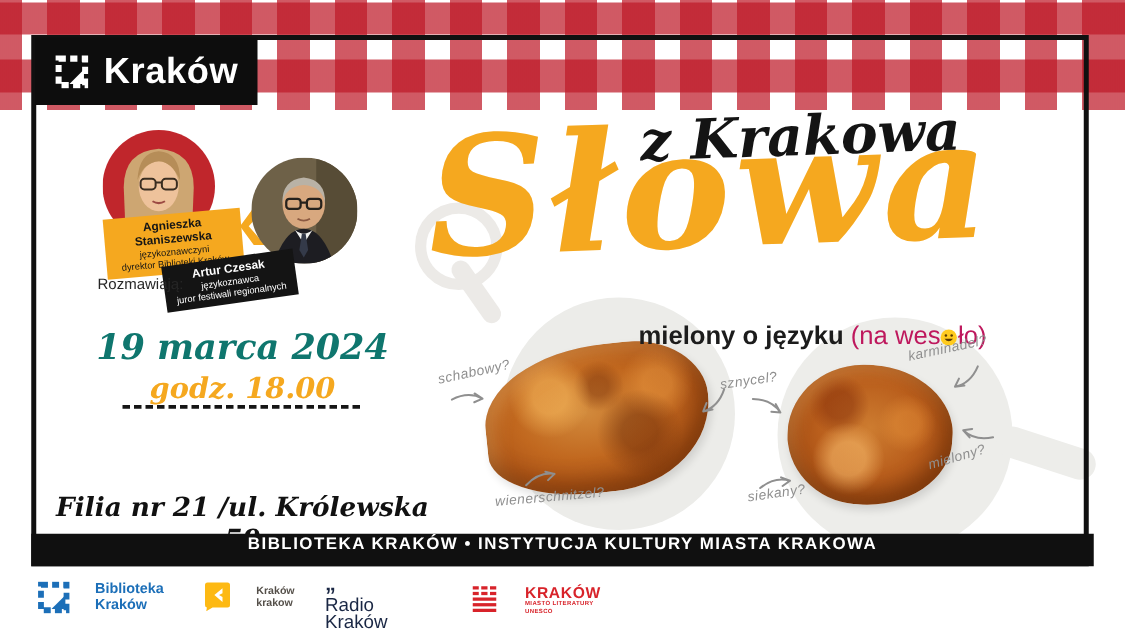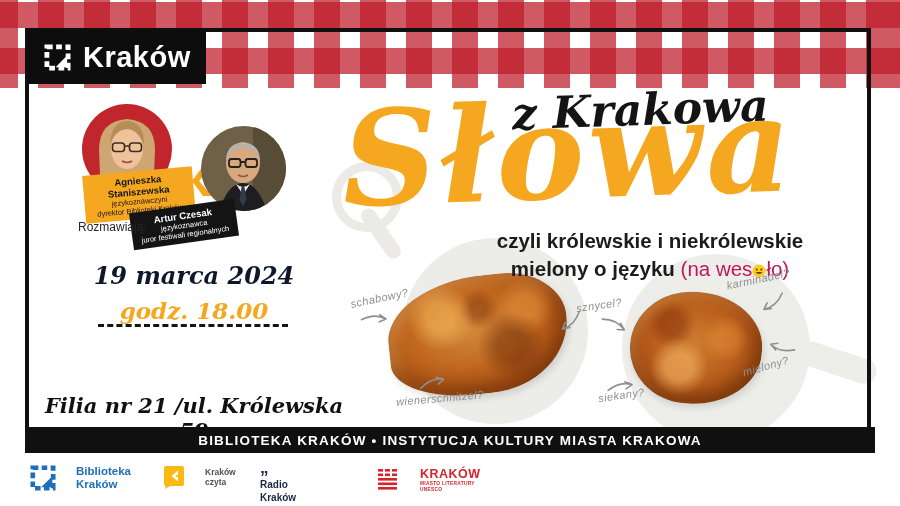--- a/index.html
+++ b/index.html
@@ -10,21 +10,21 @@
   .gingham{position:absolute;left:0;top:0;width:900px;height:88px;background-color:#fff;
     background-image:
       repeating-linear-gradient(90deg, rgba(190,26,40,.72) 0 26px, rgba(190,26,40,0) 26px 46px),
       repeating-linear-gradient(0deg,  rgba(190,26,40,.72) 0 26px, rgba(190,26,40,0) 26px 46px);
     background-position:-8px -14px;}
 
   
   .frame{position:absolute;left:25px;top:28px;width:846px;height:425px;
          border:4px solid #101010;box-sizing:border-box;z-index:6;pointer-events:none;}
   .blackbar{position:absolute;left:25px;top:427px;width:850px;height:26px;background:#101010;
-            z-index:7;display:flex;align-items:center;justify-content:center;}
+            z-index:7;display:flex;align-items:flex-start;justify-content:center;}
   .blackbar span{color:#fff;font-size:13.5px;font-weight:700;letter-spacing:1.2px;}
 
   
   .krk-box{position:absolute;left:28px;top:30px;width:178px;height:54px;background:#0d0d0d;
            z-index:8;display:flex;align-items:center;gap:12px;padding-left:16px;box-sizing:border-box;}
   .krk-box .txt{color:#fff;font-size:29px;font-weight:600;letter-spacing:.5px;}
 
   
   .t-main{position:absolute;left:342px;top:86px;z-index:4;color:#F5A81F;
           font-family:"DejaVu Serif",serif;font-style:italic;font-weight:700;
@@ -46,21 +46,21 @@
         clip-path:polygon(100% 0,35% 50%,100% 100%,55% 100%,0 50%,55% 0);}
   .tagbox{position:absolute;z-index:4;text-align:center;padding:4px 8px;box-sizing:border-box;}
   .tag-a{left:84px;top:171px;width:110px;background:#F5A81F;color:#151515;transform:rotate(-5deg);}
   .tag-b{left:131px;top:206px;width:106px;background:#141414;color:#fff;transform:rotate(-8deg);}
   .tagbox .nm{font-size:9.5px;font-weight:700;line-height:11px;}
   .tagbox .rl{font-size:7.5px;line-height:9px;}
   .rozm{position:absolute;left:78px;top:220px;z-index:4;font-size:12px;color:#262626;text-align:right;}
 
   .evt{position:absolute;left:38px;width:312px;text-align:center;z-index:4;
        font-family:"DejaVu Serif",serif;font-style:italic;font-weight:700;}
-  .evt-date{top:261px;font-size:24px;color:#0f172a;}
+  .evt-date{top:261px;font-size:28px;color:#0f766e;}
   .evt-time{top:297px;font-size:23px;color:#F5A81F;font-style:italic;}
   .evt-div{position:absolute;left:98px;top:324px;width:190px;border-top:3px dashed #151515;z-index:4;}
   .evt-venue{top:333px;font-size:30px;color:#111;}
   .evt-addr{top:393px;font-size:21px;color:#111;}
 
   
   .pan{position:absolute;background:#ECECE9;z-index:1;}
   .pan-l{left:402px;top:238px;width:186px;height:186px;border-radius:50%;}
   .pan-r{left:622px;top:254px;width:188px;height:188px;border-radius:50%;background:#EDEDEA;}
   .pan-r-handle{left:796px;top:350px;width:82px;height:25px;border-radius:13px;transform:rotate(18deg);background:#EDEDEA;}
@@ -93,21 +93,21 @@
   .arr path{stroke:#8f8f8f;stroke-width:1.6;fill:none;stroke-linecap:round;}
 
   
   .flogo{position:absolute;z-index:4;display:flex;align-items:center;gap:20px;}
   .fl-bib{left:30px;top:465px;}
   .fl-bib .t{color:#1c6fb8;font-weight:700;font-size:11.5px;line-height:13px;}
   .fl-czyta{left:163px;top:465px;}
   .fl-czyta .t{color:#55504a;font-weight:700;font-size:8.5px;line-height:10px;}
   .fl-radio{left:260px;top:460px;display:block;}
   .fl-radio .q{display:inline-block;transform:rotate(180deg);color:#1a2744;font-size:17px;font-weight:700;line-height:8px;}
-  .fl-radio .t{color:#1a2744;font-weight:700;font-size:10px;line-height:13px;}
+  .fl-radio .t{color:#1a2744;font-weight:400;font-size:15px;line-height:13px;}
   .fl-unesco{left:378px;top:468px;align-items:flex-start;}
   .fl-unesco .t1{color:#d8232a;font-weight:700;font-size:12.5px;line-height:13px;letter-spacing:.5px;}
   .fl-unesco .t2{color:#d8232a;font-size:4.8px;line-height:5.5px;font-weight:700;letter-spacing:.3px;}
   .website{position:absolute;right:28px;top:469px;z-index:4;font-size:16px;color:#2d2d2d;}
 </style>
 </head>
 <body>
 
 <div id="poster">
 
@@ -116,21 +116,21 @@
   <div class="pan-ring"></div>
   <div class="pan pan-ring-handle"></div>
   <div class="pan pan-l"></div>
   <div class="pan pan-r"></div>
   <div class="pan pan-r-handle"></div>
 
   <div class="t-main">Słowa</div>
   <div class="t-over">z Krakowa</div>
 
   <div class="subtitle">
-    <span>czyli królewskie i niekrólewskie</span><br>
+    <br>
     <span>mielony o języku</span>
     <span class="gray">(na wes</span><svg class="smiley" width="14" height="14" viewBox="0 0 14 14">
         <circle cx="7" cy="7" r="6.5" fill="#FFCB1F"></circle>
         <circle cx="4.7" cy="5.4" r="1" fill="#5a3b00"></circle>
         <circle cx="9.3" cy="5.4" r="1" fill="#5a3b00"></circle>
         <path d="M3.6 8 Q7 12 10.4 8 Z" fill="#5a3b00"></path>
       </svg><span class="gray">ło)</span>
   </div>
 
   <div class="chev"></div>
@@ -239,21 +239,21 @@
     </div>
   </div>
 
   <div class="flogo fl-czyta">
     <svg width="22" height="24" viewBox="0 0 22 24">
       <path d="M3 1 h16 a2 2 0 0 1 2 2 v16 a2 2 0 0 1 -2 2 h-12 L2 24 L2.5 21 A2 2 0 0 1 1 19 V3 a2 2 0 0 1 2-2 Z" fill="#FDB913"></path>
       <path d="M15 5.5 L8.5 11 L15 16.5 v-4 l-2.8-1.5 L15 9.5 Z" fill="#fff"></path>
     </svg>
     <div class="t">
       <div>Kraków</div>
-      <div>czyta</div>
+      <div>krakow</div>
     </div>
   </div>
 
   <div class="flogo fl-radio">
     <span class="q">“</span>
     <div class="t">
       <div>Radio</div>
       <div>Kraków</div>
     </div>
   </div>

